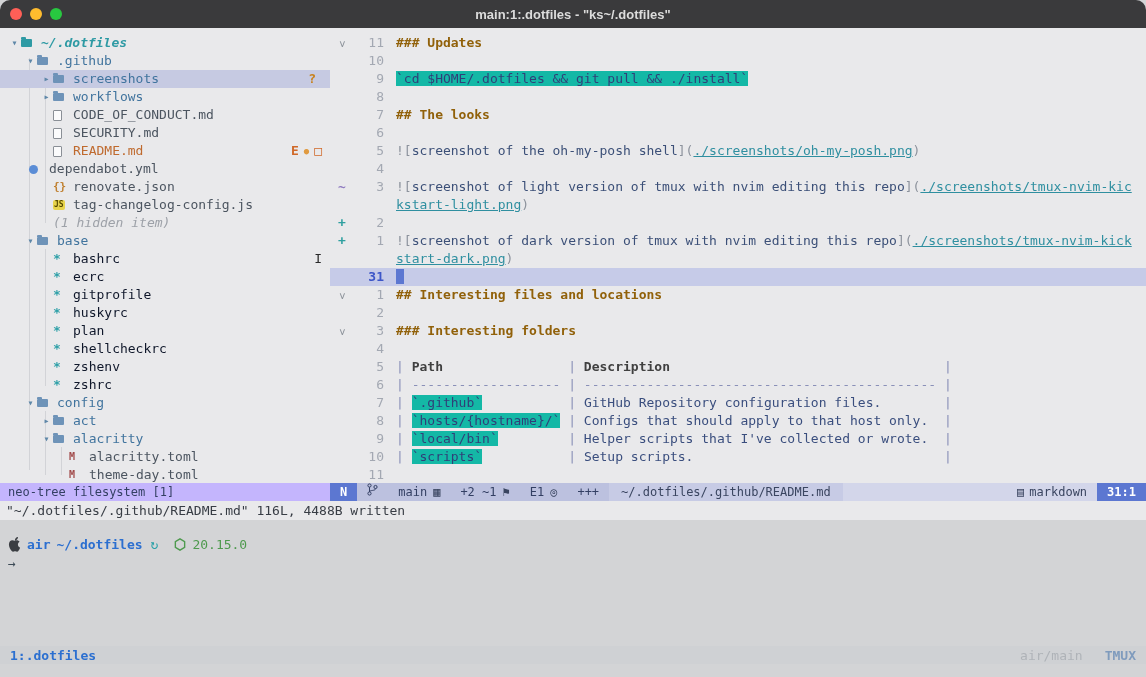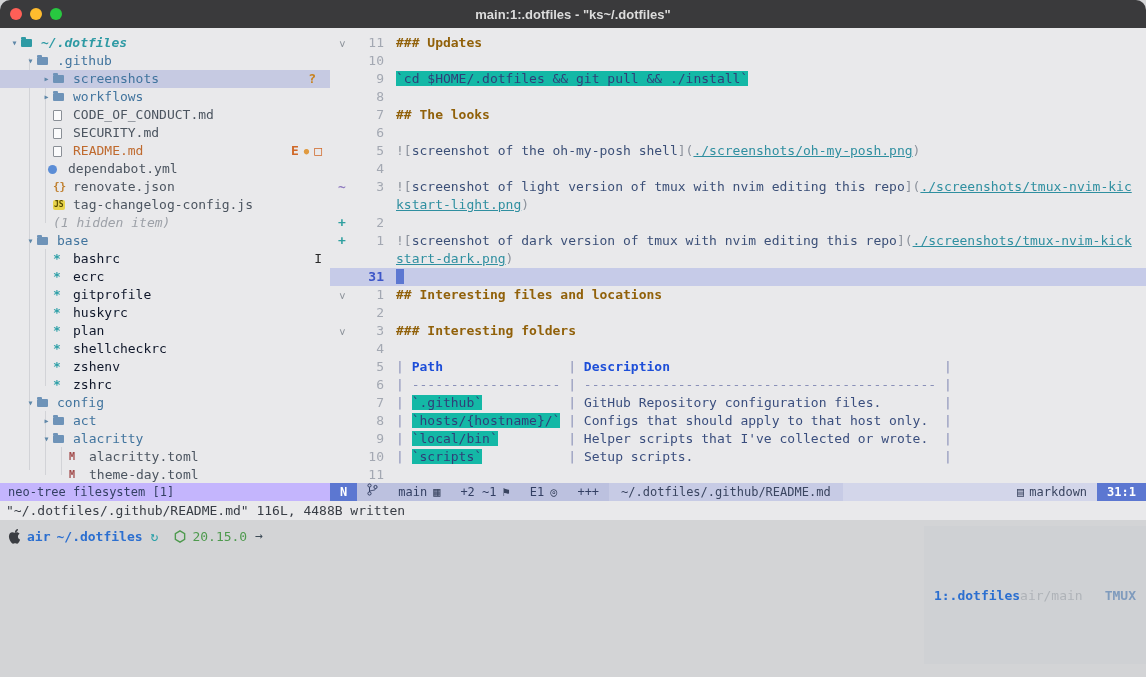--- a/index.html
+++ b/index.html
@@ -55,40 +55,40 @@
   .sign.chg{color:#8F7BC0}
   .ed-num{flex:0 0 30px;text-align:right;color:#A3A8B2}
   .cur .ed-num{color:#3D56C8;font-weight:bold}
   .ed-text{padding-left:12px}
   .t-h{color:#91610A;font-weight:bold}
   .t-code{background:#14b8a6;color:#303F78}
   .t-pun{color:#8C929C}
   .t-alt{color:#3C5078}
   .t-lnk{color:#2F8FA0;text-decoration:underline}
   .t-pipe{color:#8A90B8}
-  .t-th{color:#1d4ed8;font-weight:bold}
+  .t-th{color:#404040;font-weight:bold}
   .t-desc{color:#3A4E7E}
   .cursor{display:inline-block;width:8px;height:15px;background:#5C77D1;vertical-align:text-bottom}
 
   
   .statusrow{flex:0 0 18px;display:flex;font-size:12px;line-height:18px;overflow:hidden}
   .nt-status{flex:0 0 330px;background:#c4b5fd;color:#333F63;padding-left:8px}
   .sl-mode{background:#5C77D1;color:#FFFFFF;font-weight:bold;padding:0 10px}
   .sl-git{background:#BCC1DF;color:#333F63;padding:0 10px;display:flex;align-items:center;gap:6px}
   .sl-git .icsp{display:flex;align-items:flex-start;gap:20px}
   .sl-path{background:#C7CBE5;color:#3A4560;padding:0 12px}
   .sl-fill{flex:1;background:#D3D6EA;color:#3A4560;display:flex;justify-content:flex-end;align-items:center;gap:5px;padding-right:10px}
   .sl-pos{background:#5C77D1;color:#FFFFFF;font-weight:bold;padding:0 10px}
   .slicon{color:#3A4560}
 
   
   .msgline{flex:0 0 19px;background:#E9E9EB;line-height:19px;padding-left:6px;color:#383D45;white-space:pre}
 
   
-  .shell{flex:1;background:#D3D4D6;display:flex;flex-direction:row;padding-top:6px}
+  .shell{flex:1;background:#D3D4D6;display:flex;flex-direction:column;padding-top:14px}
   .prompt-line{height:20px;display:flex;align-items:center;gap:6px;padding-left:8px}
   .p-user,.p-path{color:#2B6FD0;font-weight:bold}
   .p-sync{color:#28A0A8;margin-left:2px}
   .p-node{margin-left:10px;display:flex;align-items:center}
   .p-ver{color:#4E9A4E}
   .arrow-line{height:20px;line-height:20px;padding-left:8px;color:#3C4A56}
   .shell-spacer{flex:1}
   .tmuxbar{flex:0 0 18px;background:#CFD1D4;display:flex;justify-content:space-between;align-items:center;padding:0 10px;margin-bottom:13px}
   .tm-left{color:#2B6FD0;font-weight:bold}
   .tm-right{display:flex;align-items:center}
@@ -117,21 +117,21 @@
       <div class="guide" style="left:45px;top:383px;height:64px"></div>
       <div class="guide" style="left:61px;top:419px;height:28px"></div>
       <div id="nt-rows">
           <div class="nt-row s-root" style="padding-left: 8px;"><span class="nt-arrow">▾</span><span class="nt-ic"><span class="ic-folder root"></span></span><span class="nt-label">~/.dotfiles</span></div>
           <div class="nt-row s-folder" style="padding-left: 24px;"><span class="nt-arrow">▾</span><span class="nt-ic"><span class="ic-folder"></span></span><span class="nt-label">.github</span></div>
           <div class="nt-row s-folder sel" style="padding-left: 40px;"><span class="nt-arrow">▸</span><span class="nt-ic"><span class="ic-folder"></span></span><span class="nt-label">screenshots</span><span class="nt-badge">?</span></div>
           <div class="nt-row s-folder" style="padding-left: 40px;"><span class="nt-arrow">▸</span><span class="nt-ic"><span class="ic-folder"></span></span><span class="nt-label">workflows</span></div>
           <div class="nt-row s-file" style="padding-left: 40px;"><span class="nt-arrow"></span><span class="nt-ic"><span class="ic-doc"></span></span><span class="nt-label">CODE_OF_CONDUCT.md</span></div>
           <div class="nt-row s-file" style="padding-left: 40px;"><span class="nt-arrow"></span><span class="nt-ic"><span class="ic-doc"></span></span><span class="nt-label">SECURITY.md</span></div>
           <div class="nt-row s-readme" style="padding-left: 40px;"><span class="nt-arrow"></span><span class="nt-ic"><span class="ic-doc"></span></span><span class="nt-label">README.md</span><span class="nt-badges"><span class="gb">E</span><span class="gb dot">●</span><span class="gb">□</span></span></div>
-          <div class="nt-row s-file" style="padding-left: 35px;"><span class="nt-arrow"></span><span class="nt-ic"><span class="ic-dot"></span></span><span class="nt-label">dependabot.yml</span></div>
+          <div class="nt-row s-file" style="padding-left: 16px;"><span class="nt-arrow"></span><span class="nt-ic"><span class="ic-dot"></span></span><span class="nt-label">dependabot.yml</span></div>
           <div class="nt-row s-file" style="padding-left: 40px;"><span class="nt-arrow"></span><span class="nt-ic"><span class="ic-braces">{}</span></span><span class="nt-label">renovate.json</span></div>
           <div class="nt-row s-file" style="padding-left: 40px;"><span class="nt-arrow"></span><span class="nt-ic"><span class="ic-js">JS</span></span><span class="nt-label">tag-changelog-config.js</span></div>
           <div class="nt-row s-hidden" style="padding-left: 20px;"><span class="nt-arrow"></span><span class="nt-ic"></span><span class="nt-label">(1 hidden item)</span></div>
           <div class="nt-row s-folder" style="padding-left: 24px;"><span class="nt-arrow">▾</span><span class="nt-ic"><span class="ic-folder"></span></span><span class="nt-label">base</span></div>
           <div class="nt-row s-rc" style="padding-left: 40px;"><span class="nt-arrow"></span><span class="nt-ic"><span class="ic-star">*</span></span><span class="nt-label">bashrc</span><span class="ibeam">I</span></div>
           <div class="nt-row s-rc" style="padding-left: 40px;"><span class="nt-arrow"></span><span class="nt-ic"><span class="ic-star">*</span></span><span class="nt-label">ecrc</span></div>
           <div class="nt-row s-rc" style="padding-left: 40px;"><span class="nt-arrow"></span><span class="nt-ic"><span class="ic-star">*</span></span><span class="nt-label">gitprofile</span></div>
           <div class="nt-row s-rc" style="padding-left: 40px;"><span class="nt-arrow"></span><span class="nt-ic"><span class="ic-star">*</span></span><span class="nt-label">huskyrc</span></div>
           <div class="nt-row s-rc" style="padding-left: 40px;"><span class="nt-arrow"></span><span class="nt-ic"><span class="ic-star">*</span></span><span class="nt-label">plan</span></div>
           <div class="nt-row s-rc" style="padding-left: 40px;"><span class="nt-arrow"></span><span class="nt-ic"><span class="ic-star">*</span></span><span class="nt-label">shellcheckrc</span></div>

